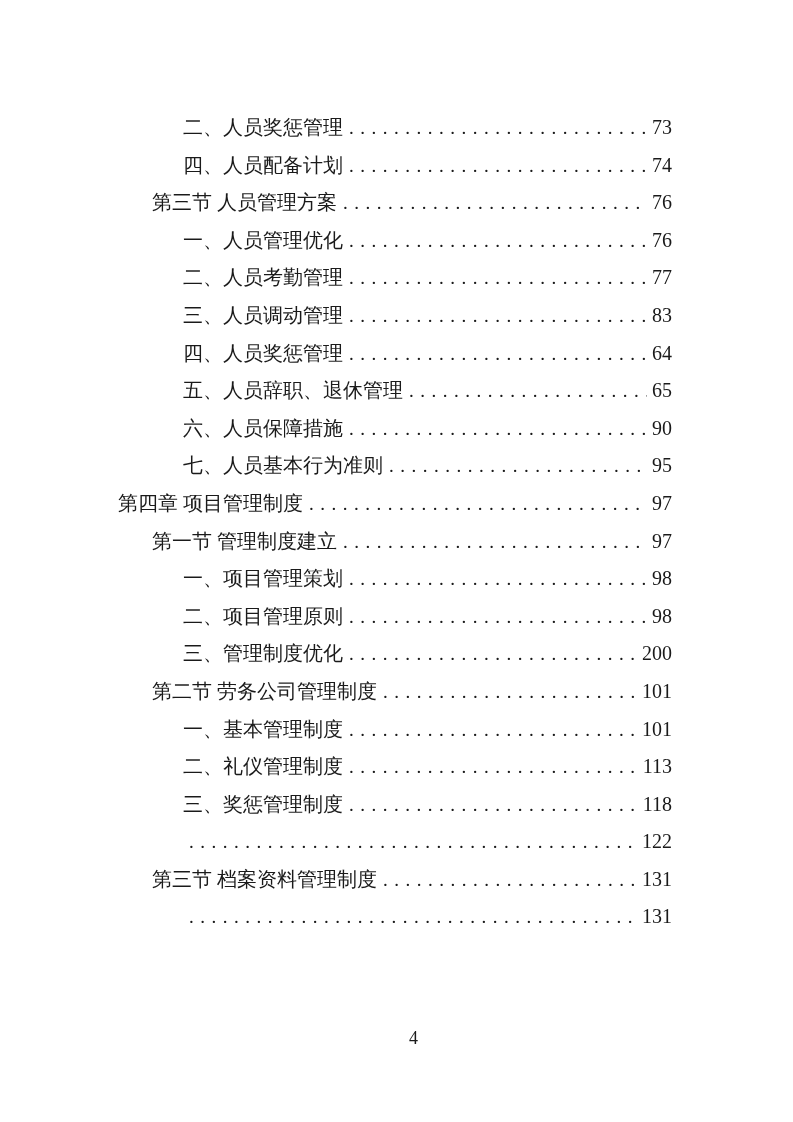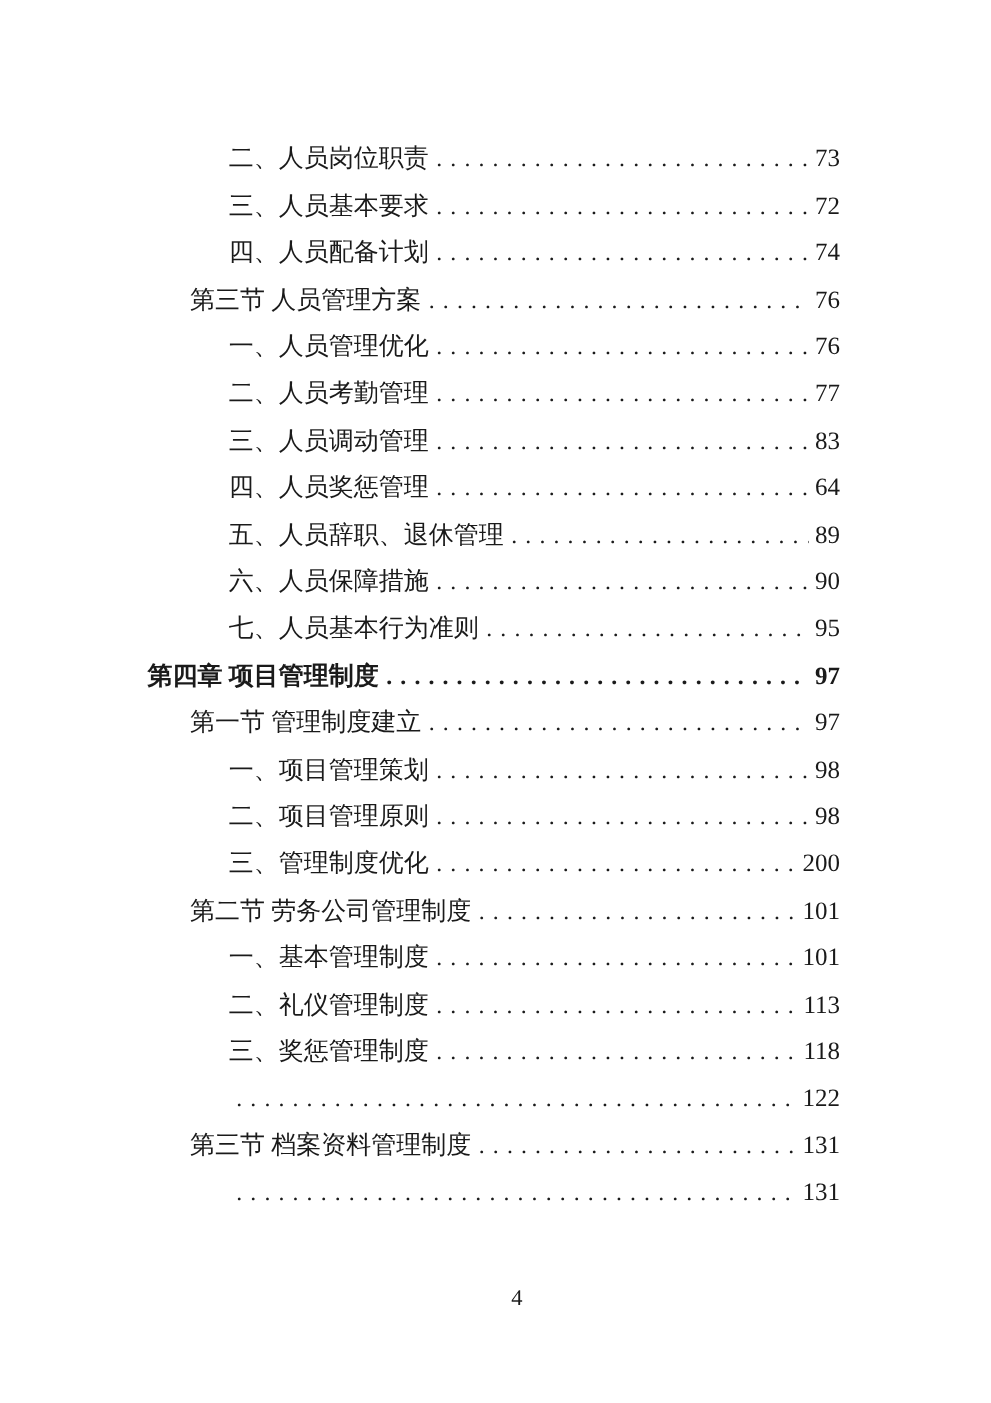--- a/index.html
+++ b/index.html
@@ -22,21 +22,21 @@
     width: 554px;
   }
   .toc-row {
     display: flex;
     align-items: baseline;
     height: 37.6px;
     line-height: 37.6px;
     font-size: 20px;
     white-space: nowrap;
   }
-  .level-chapter { font-weight: bold; }
+  .level-chapter { font-weight: normal; }
   .level-section { padding-left: 34px; }
   .level-item    { padding-left: 65px; }
   .toc-title { flex: 0 0 auto; white-space: nowrap; }
   .dots {
     flex: 1 1 auto;
     min-width: 0;
     overflow: hidden;
     white-space: nowrap;
     margin-left: 6px;
     margin-right: 5px;
@@ -63,28 +63,23 @@
   }
 </style>
 </head>
 <body>
 
 <div class="page">
 
   <div class="toc">
 
     <div class="toc-row level-item">
-      <span class="toc-title">二、人员岗位职责</span>
+      <span class="toc-title">二、人员奖惩管理</span>
       <span class="dots"></span>
       <span class="toc-page">73</span>
-    </div>
-    <div class="toc-row level-item">
-      <span class="toc-title">三、人员基本要求</span>
-      <span class="dots"></span>
-      <span class="toc-page">72</span>
     </div>
     <div class="toc-row level-item">
       <span class="toc-title">四、人员配备计划</span>
       <span class="dots"></span>
       <span class="toc-page">74</span>
     </div>
     <div class="toc-row level-section">
       <span class="toc-title">第三节 人员管理方案</span>
       <span class="dots"></span>
       <span class="toc-page">76</span>
@@ -105,21 +100,21 @@
       <span class="toc-page">83</span>
     </div>
     <div class="toc-row level-item">
       <span class="toc-title">四、人员奖惩管理</span>
       <span class="dots"></span>
       <span class="toc-page">64</span>
     </div>
     <div class="toc-row level-item">
       <span class="toc-title">五、人员辞职、退休管理</span>
       <span class="dots"></span>
-      <span class="toc-page">89</span>
+      <span class="toc-page">65</span>
     </div>
     <div class="toc-row level-item">
       <span class="toc-title">六、人员保障措施</span>
       <span class="dots"></span>
       <span class="toc-page">90</span>
     </div>
     <div class="toc-row level-item">
       <span class="toc-title">七、人员基本行为准则</span>
       <span class="dots"></span>
       <span class="toc-page">95</span>

